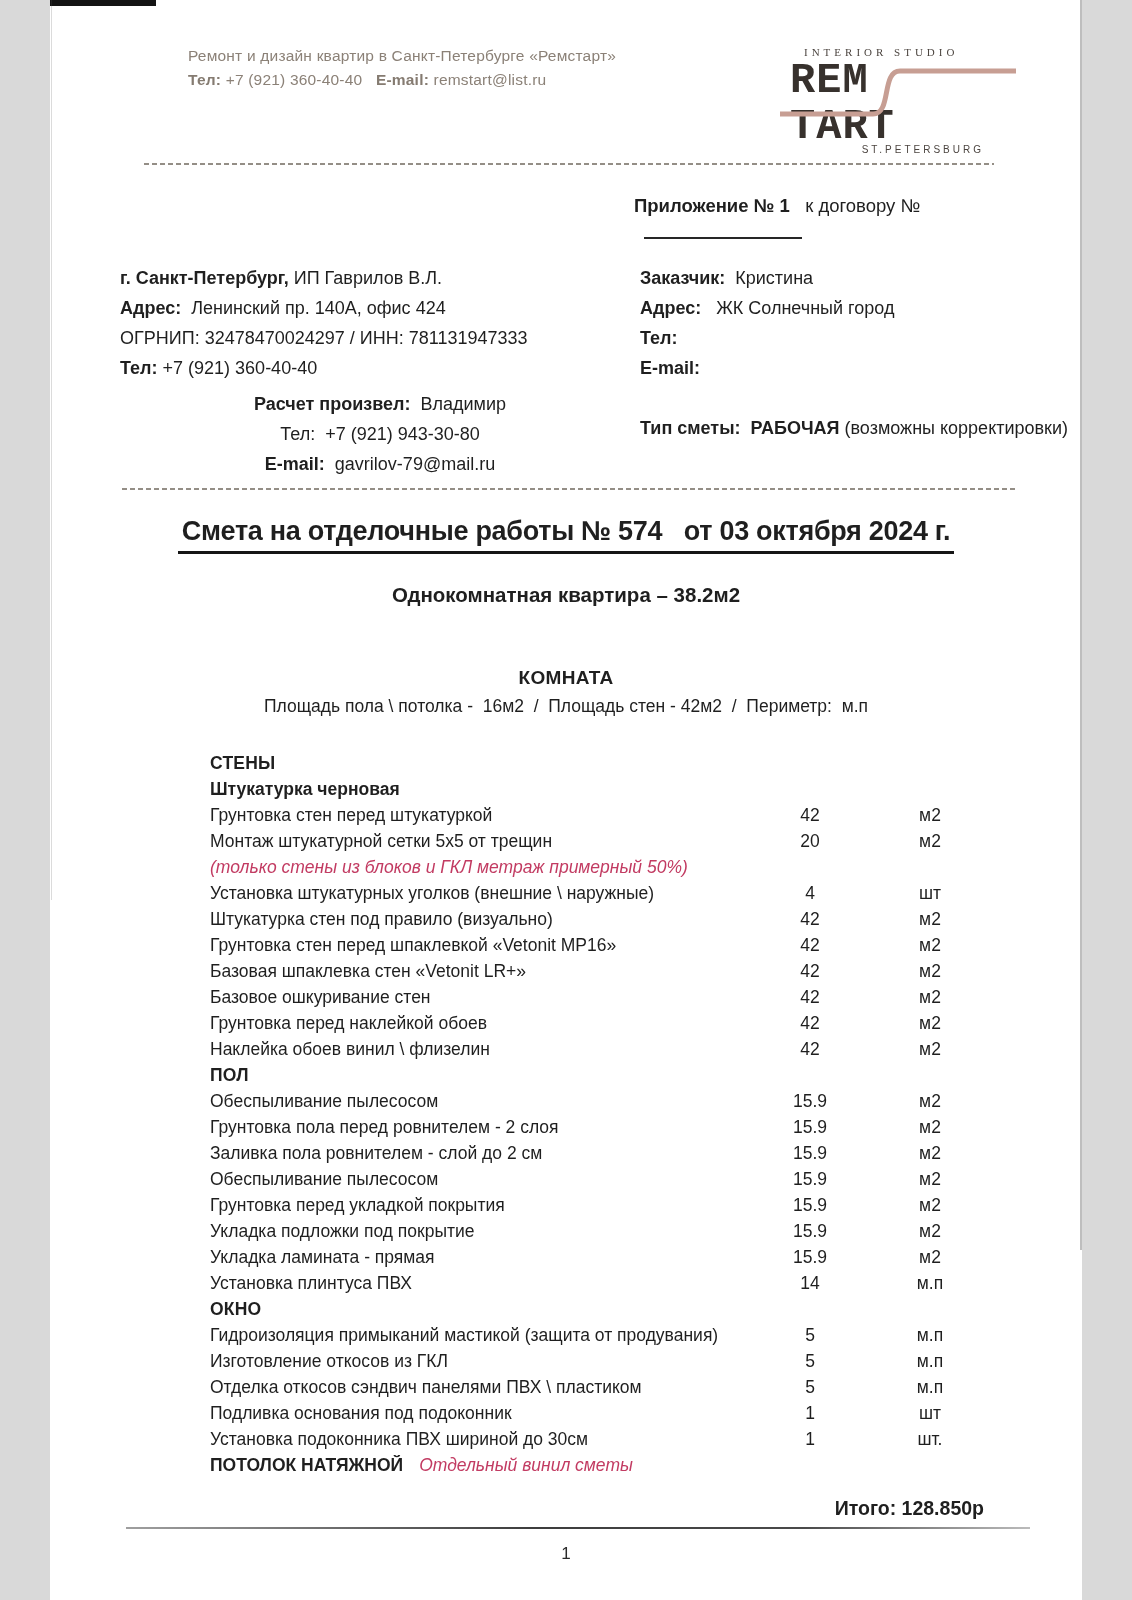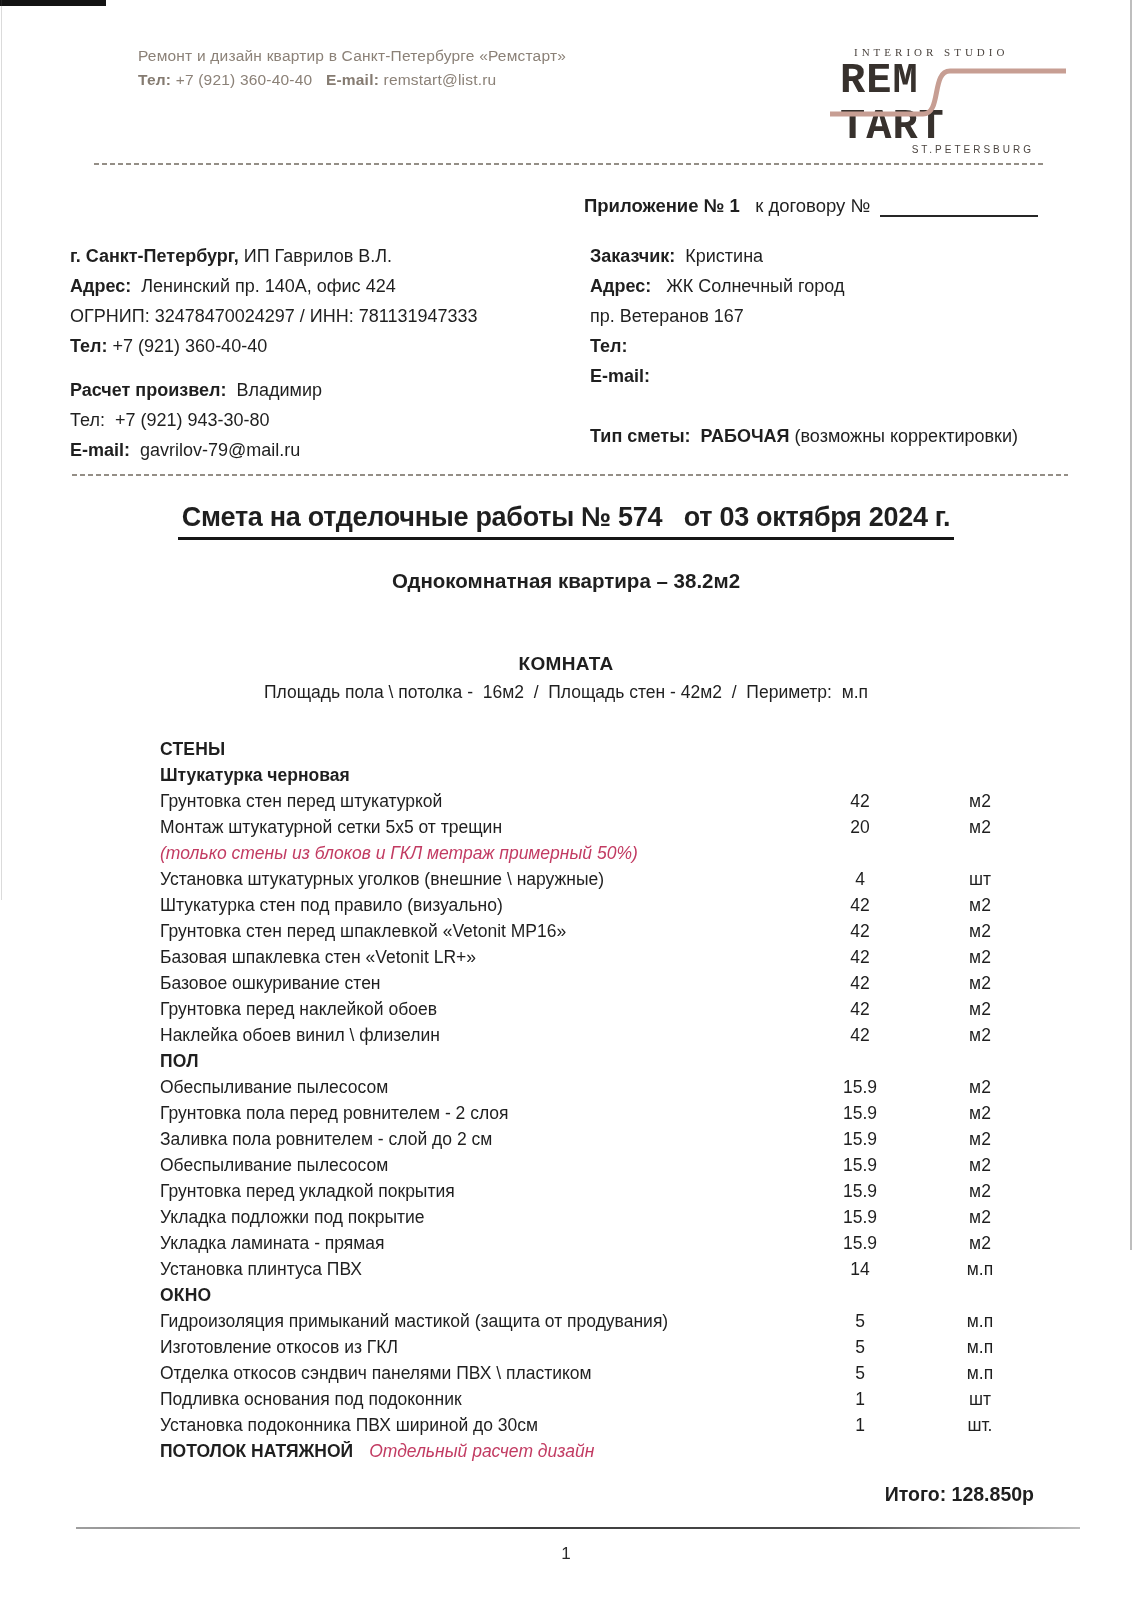--- a/index.html
+++ b/index.html
@@ -1,18 +1,18 @@
 <!DOCTYPE html>
 <html lang="ru" style="--accent: #c23b62;"><head>
 <meta charset="utf-8">
 <style>
   * { margin:0; padding:0; box-sizing:border-box; }
   html,body { background:#d9d9d9; }
   body { font-family:"Liberation Sans", sans-serif; }
-  .page { position:relative; width:1132px; height:1600px; margin:0 auto; background:#ffffff; color:#1f1f1f; overflow:hidden; }
+  .page { position:relative; width:1032px; height:1600px; margin:0 auto; background:#ffffff; color:#1f1f1f; overflow:hidden; }
 
   
   .scan-top { position:absolute; top:0; left:0; width:106px; height:6px; background:#141414; }
   .scan-right { position:absolute; top:0; right:0; width:2px; height:1250px; background:rgba(70,70,70,.35); }
   .scan-left { position:absolute; top:0; left:1px; width:1px; height:900px; background:rgba(90,90,90,.22); }
 
   
   .header { display:flex; justify-content:space-between; padding:44px 56px 0 138px; }
   .contact { font-size:15.5px; line-height:24px; color:#8b8177; letter-spacing:.2px; }
   .contact .lbl { font-weight:bold; color:#857b71; }
@@ -29,21 +29,21 @@
   .dash2 { margin:9px 64px 0 72px; }
 
   .appendix { margin:30px 0 0 584px; font-size:18.5px; }
   .appendix .b { font-weight:bold; }
   .appendix .blank { display:inline-block; width:158px; height:19px; border-bottom:2px solid #262626; margin-left:10px; vertical-align:bottom; }
 
   .info { display:flex; margin-top:24px; padding-left:70px; font-size:18px; line-height:30px; }
   .info b { font-weight:bold; }
   .col-l { width:520px; }
   .col-r { flex:1; }
-  .blk2 { margin-top:14px; }
+  .blk2 { margin-top:6px;text-align:center; }
   .type-row { margin-top:30px; }
 
   .title-wrap { text-align:center; margin-top:26px; }
   .title { display:inline-block; font-size:27px; font-weight:bold; letter-spacing:-.3px; border-bottom:3px solid #161616; padding:0 4px 4px; white-space:pre-wrap; }
   .subtitle { text-align:center; margin-top:29px; font-size:20.5px; font-weight:bold; white-space:pre-wrap; }
 
   .room-name { text-align:center; margin-top:60px; font-size:19px; font-weight:bold; letter-spacing:.3px; }
   .room-dims { text-align:center; margin-top:7px; font-size:17.5px; white-space:pre-wrap; }
 
   .worklist { margin:36px 92px 0 160px; font-size:17.5px; }
@@ -108,21 +108,20 @@
       <div class="blk2">
         <div><b>Расчет произвел:</b><span style="white-space:pre-wrap">  Владимир</span></div>
         <div><span>Тел:</span><span style="white-space:pre-wrap">  +7 (921) 943-30-80</span></div>
         <div><b>E-mail:</b><span style="white-space:pre-wrap">  gavrilov-79@mail.ru</span></div>
       </div>
     </div>
 
     <div class="col-r">
       <div><b>Заказчик:</b><span style="white-space:pre-wrap">  Кристина</span></div>
       <div><b>Адрес:</b><span style="white-space:pre-wrap">   ЖК Солнечный город</span></div>
-      <div>пр. Ветеранов 167</div>
       <div><b>Тел:</b></div>
       <div><b>E-mail:</b></div>
 
       <div class="type-row"><b>Тип сметы:</b><b style="white-space:pre-wrap">  РАБОЧАЯ</b><span style="white-space:pre-wrap"> (возможны корректировки)</span></div>
     </div>
   </div>
 
   <div class="dash dash2"></div>
 
   <div class="title-wrap">
@@ -263,21 +262,21 @@
     <span class="wname">Подливка основания под подоконник</span>
     <span class="wqty">1</span>
     <span class="wunit">шт</span>
   </div>
       <div class="wrow row-item">
     <span class="wname">Установка подоконника ПВХ шириной до 30см</span>
     <span class="wqty">1</span>
     <span class="wunit">шт.</span>
   </div>
       <div class="wrow row-section-note">
-    <span class="wname">ПОТОЛОК НАТЯЖНОЙ<span class="inline-note">Отдельный расчет дизайн</span></span>
+    <span class="wname">ПОТОЛОК НАТЯЖНОЙ<span class="inline-note">Отдельный винил сметы</span></span>
     <span class="wqty"></span>
     <span class="wunit"></span>
   </div>
     </div>
 
   <div class="total"><span>Итого:</span><span style="white-space:pre-wrap"> 128.850р</span></div>
 
   <div class="footer-line"></div>
   <div class="page-num">1</div>
 </div>

